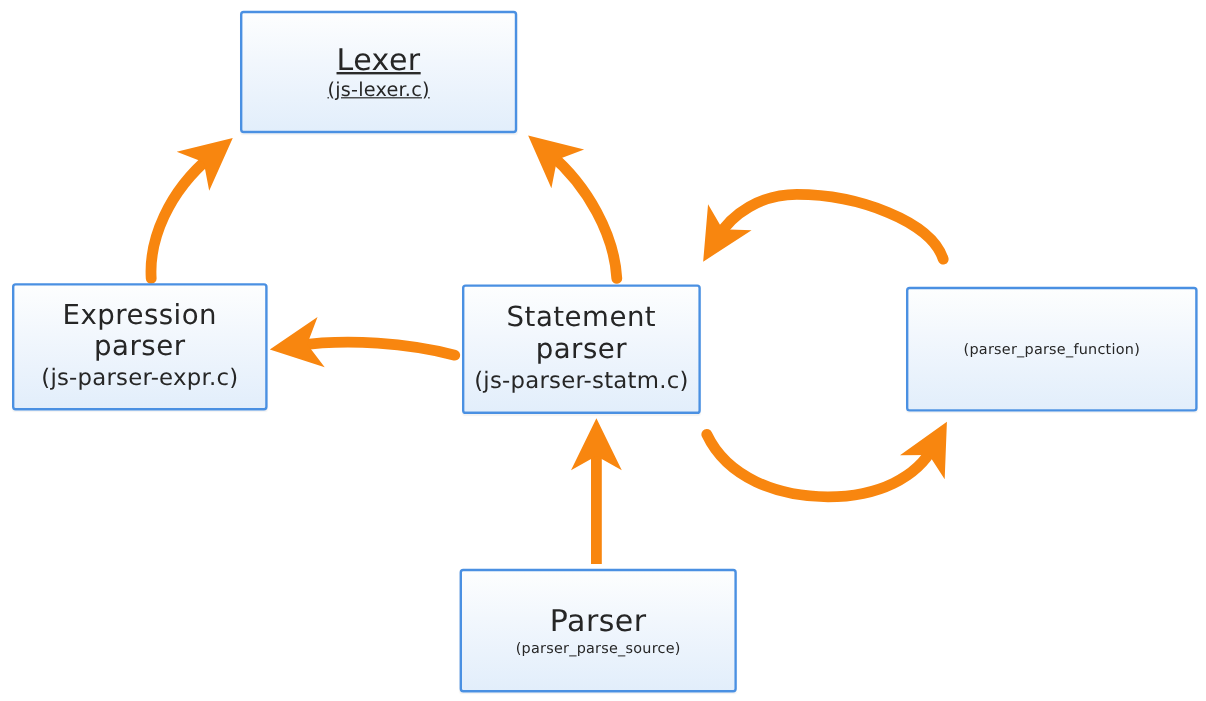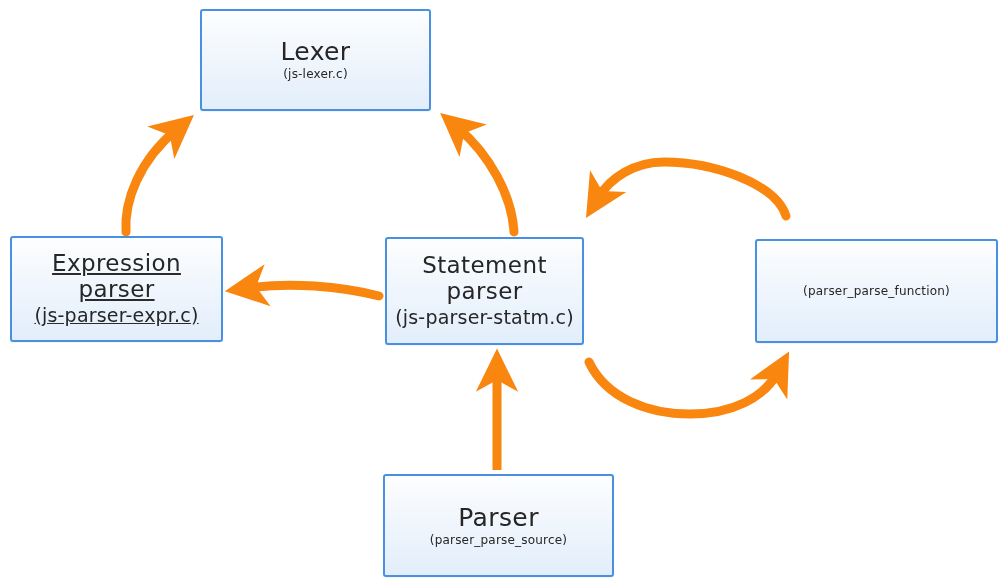--- a/index.html
+++ b/index.html
@@ -47,32 +47,32 @@
     color: #262626;
   }
   .node .sub {
     font-size: 19px;
     line-height: 1.15;
     letter-spacing: 0.2px;
     margin-top: 2px;
     color: #262626;
   }
   
-  #node-lexer      { left: 200px; top: 9px;   width: 231px; height: 102px; }
-  #node-expression { left: 10px;  top: 236px; width: 213px; height: 106px; text-decoration: underline; }
+  #node-lexer      { left: 200px; top: 9px;   width: 231px; height: 102px; text-decoration: underline; }
+  #node-expression { left: 10px;  top: 236px; width: 213px; height: 106px; }
   #node-statement  { left: 385px; top: 237px; width: 199px; height: 108px; }
   #node-function   { left: 755px; top: 239px; width: 243px; height: 104px; }
   #node-parser     { left: 383px; top: 474px; width: 231px; height: 103px; }
 
   #node-function .title { font-size: 24px; }
   #node-function .sub   { font-size: 12px; }
   #node-parser .title   { font-size: 25px; }
   #node-parser .sub     { font-size: 12px; text-align: right; }
   #node-lexer .title    { font-size: 25px; }
-  #node-lexer .sub      { font-size: 12px; }
+  #node-lexer .sub      { font-size: 16px; }
 </style>
 </head>
 <body>
 
 <div id="canvas">
 
   <svg id="arrow-layer" viewBox="0 0 1005 584">
     <defs>
       <marker id="ah" markerWidth="5.2" markerHeight="5.2" refX="2.4" refY="2.6" orient="auto" markerUnits="strokeWidth">
         <path d="M 0.2,0.25 L 5.0,2.6 L 0.2,4.95 L 1.5,2.6 Z" fill="#f8860f"></path>

